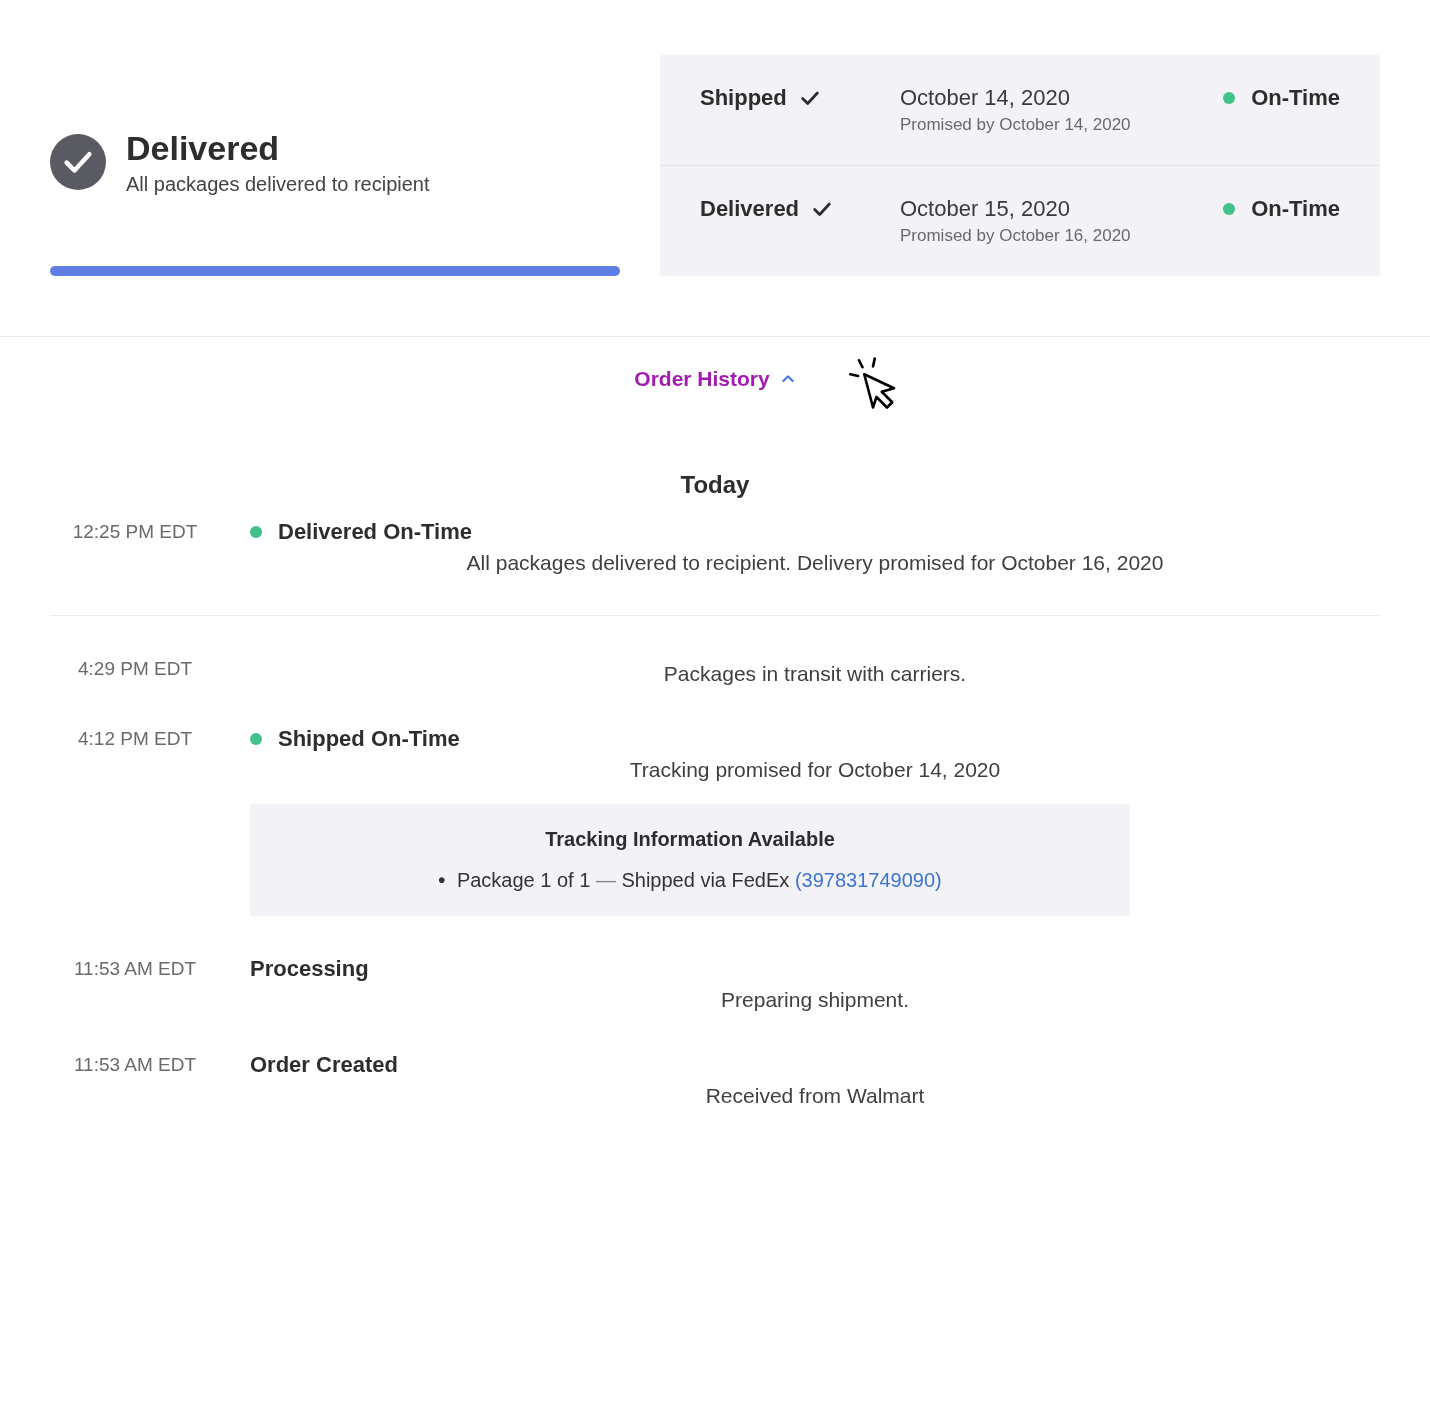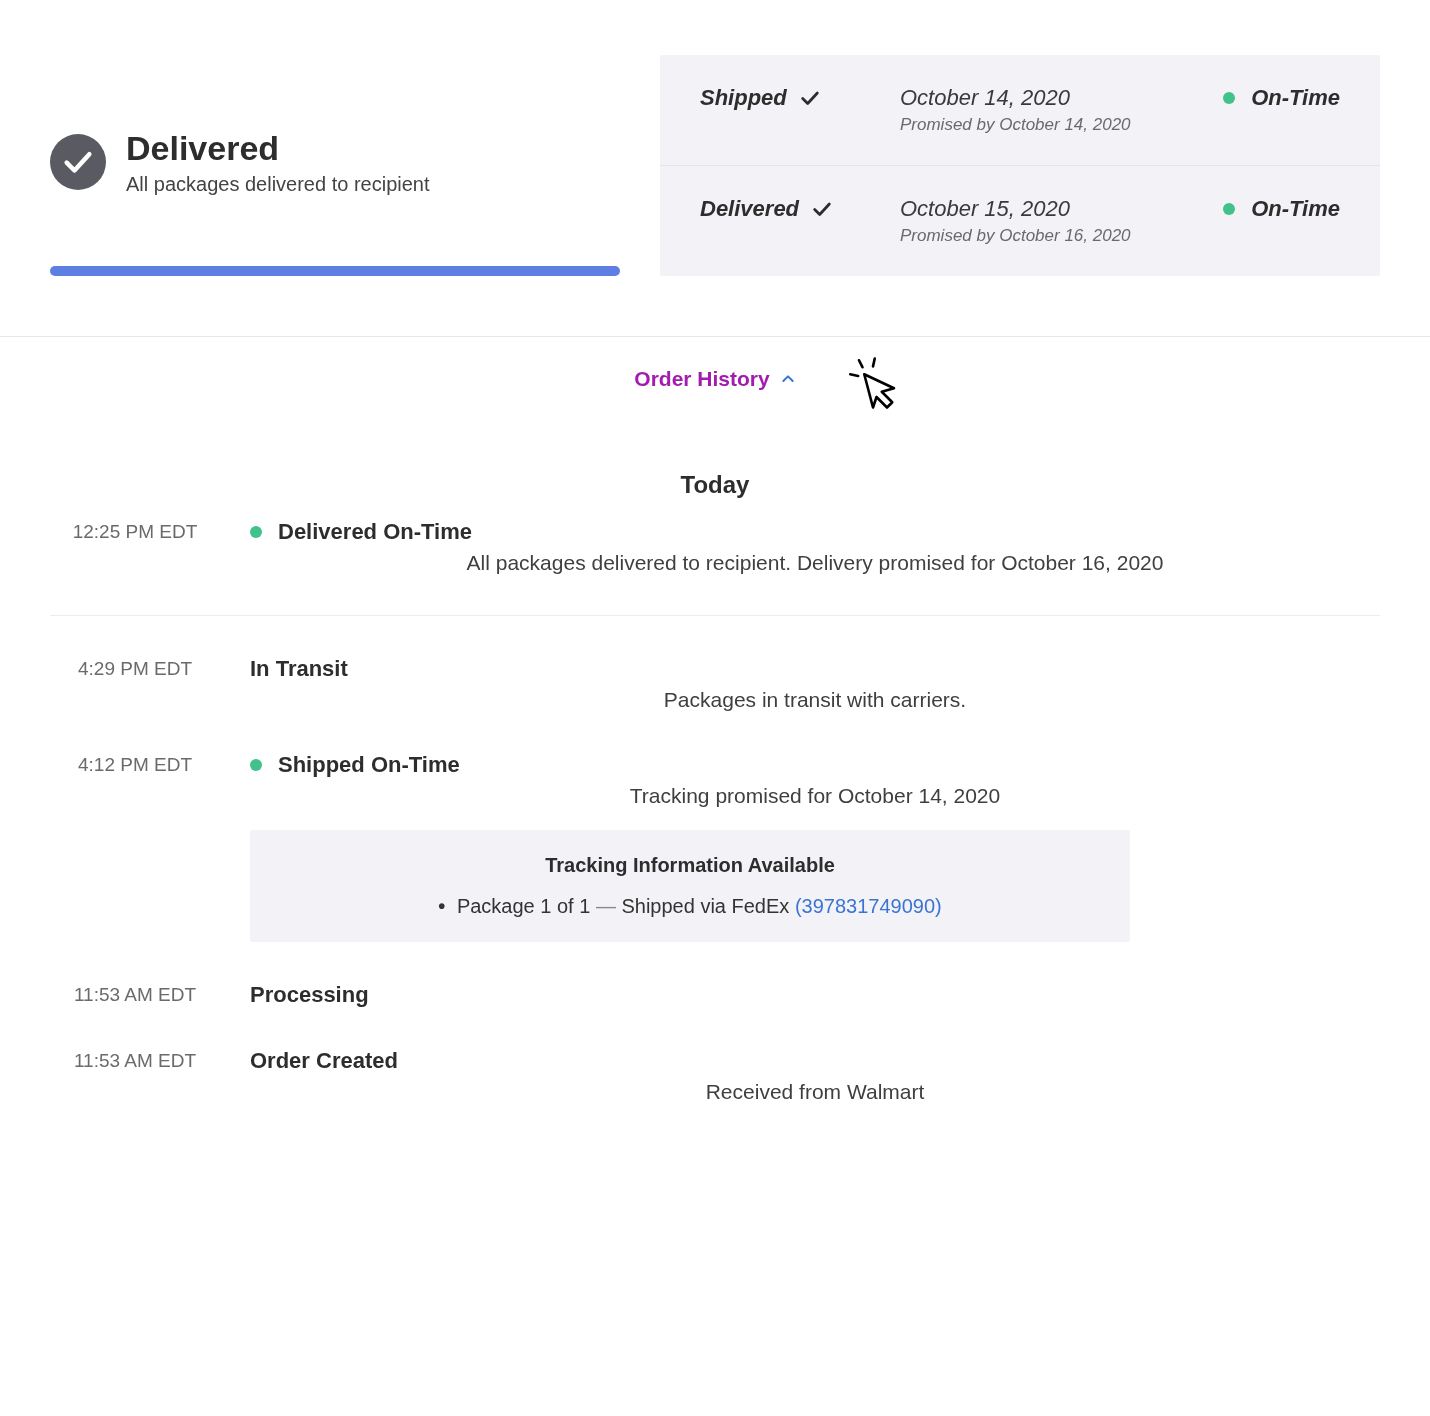--- a/index.html
+++ b/index.html
@@ -8,21 +8,21 @@
   
   .top { display:flex; gap:40px;align-items:flex-end; }
   .top-left { flex:0 0 570px; }
   .status-row { display:flex; align-items:flex-start; gap:20px; }
   .check-circle { width:56px; height:56px; border-radius:50%; background:#5a5a62; display:flex; align-items:center; justify-content:center; flex-shrink:0; margin-top:4px; }
   .check-circle svg { width:34px; height:34px; }
   .status-title { font-size:34px; font-weight:700; color:#2d2d2d; line-height:1.1; }
   .status-sub { font-size:20px; color:#444; margin-top:6px; }
   .progress { margin-top:70px; height:10px; width:570px; background:#5d7fe4; border-radius:6px; }
 
-  .top-right { flex:1; background:#f3f2f6; border-radius:2px; overflow:hidden;font-style:italic; }
+  .top-right { flex:1; background:#f3f2f6; border-radius:2px; overflow:hidden; }
   .milestone-row { display:flex; align-items:flex-start; padding:30px 40px; gap:20px; }
   .milestone-row + .milestone-row { border-top:1px solid #e4e3e8; }
   .mcell-label { width:180px; font-size:22px; font-weight:700; color:#2d2d2d; display:flex; align-items:center; gap:12px; }
   .mcell-label svg { width:22px; height:22px; flex-shrink:0; }
   .mcell-date { flex:1; }
   .mcell-date .d1 { font-size:22px; color:#3a3a3a; }
   .mcell-date .d2 { font-size:17px; color:#6a6a6a; margin-top:4px; }
   .mcell-status { display:flex; align-items:center; gap:16px; font-size:22px; font-weight:700; color:#2d2d2d; }
   .dot { width:12px; height:12px; border-radius:50%; background:#41c28a; display:inline-block; }
 
@@ -143,23 +143,20 @@
         <div class="event-desc">All packages delivered to recipient. Delivery promised for October 16, 2020</div>
       </div>
     </div>
 
     <hr class="day-sep">
 
 
     <div class="event">
       <div class="event-time">4:29 PM EDT</div>
       <div class="event-body">
-        <div class="event-title-row">
-          <span class="event-title">In Transit</span>
-        </div>
         <div class="event-desc">Packages in transit with carriers.</div>
       </div>
     </div>
 
     <div class="event">
       <div class="event-time">4:12 PM EDT</div>
       <div class="event-body">
         <div class="event-title-row">
           <span class="dot"></span>
           <span class="event-title">Shipped On-Time</span>
@@ -174,20 +171,21 @@
         </div>
       </div>
     </div>
 
     <div class="event">
       <div class="event-time">11:53 AM EDT</div>
       <div class="event-body">
         <div class="event-title-row">
           <span class="event-title">Processing</span>
         </div>
+        <div class="event-desc">Preparing shipment.</div>
       </div>
     </div>
 
     <div class="event">
       <div class="event-time">11:53 AM EDT</div>
       <div class="event-body">
         <div class="event-title-row">
           <span class="event-title">Order Created</span>
         </div>
         <div class="event-desc">Received from Walmart</div>

